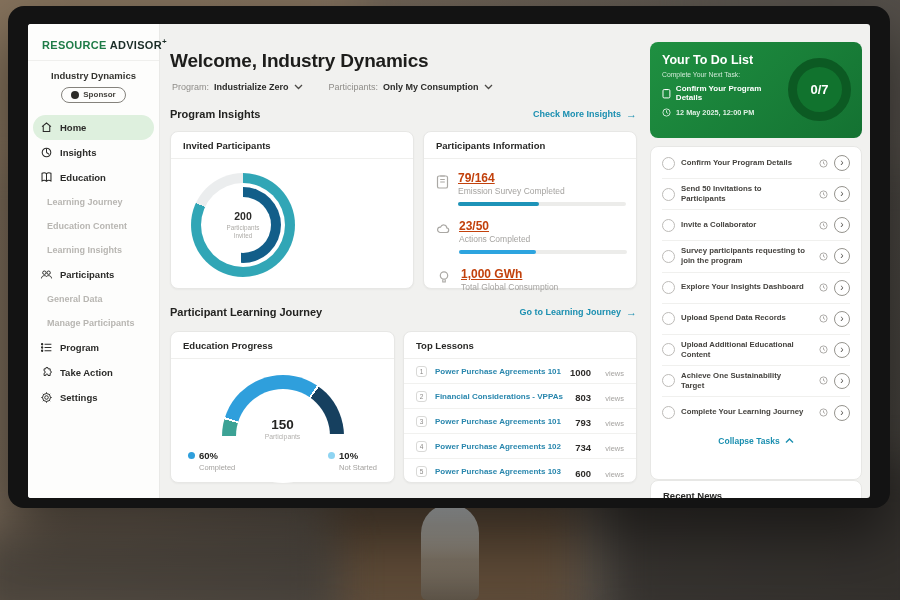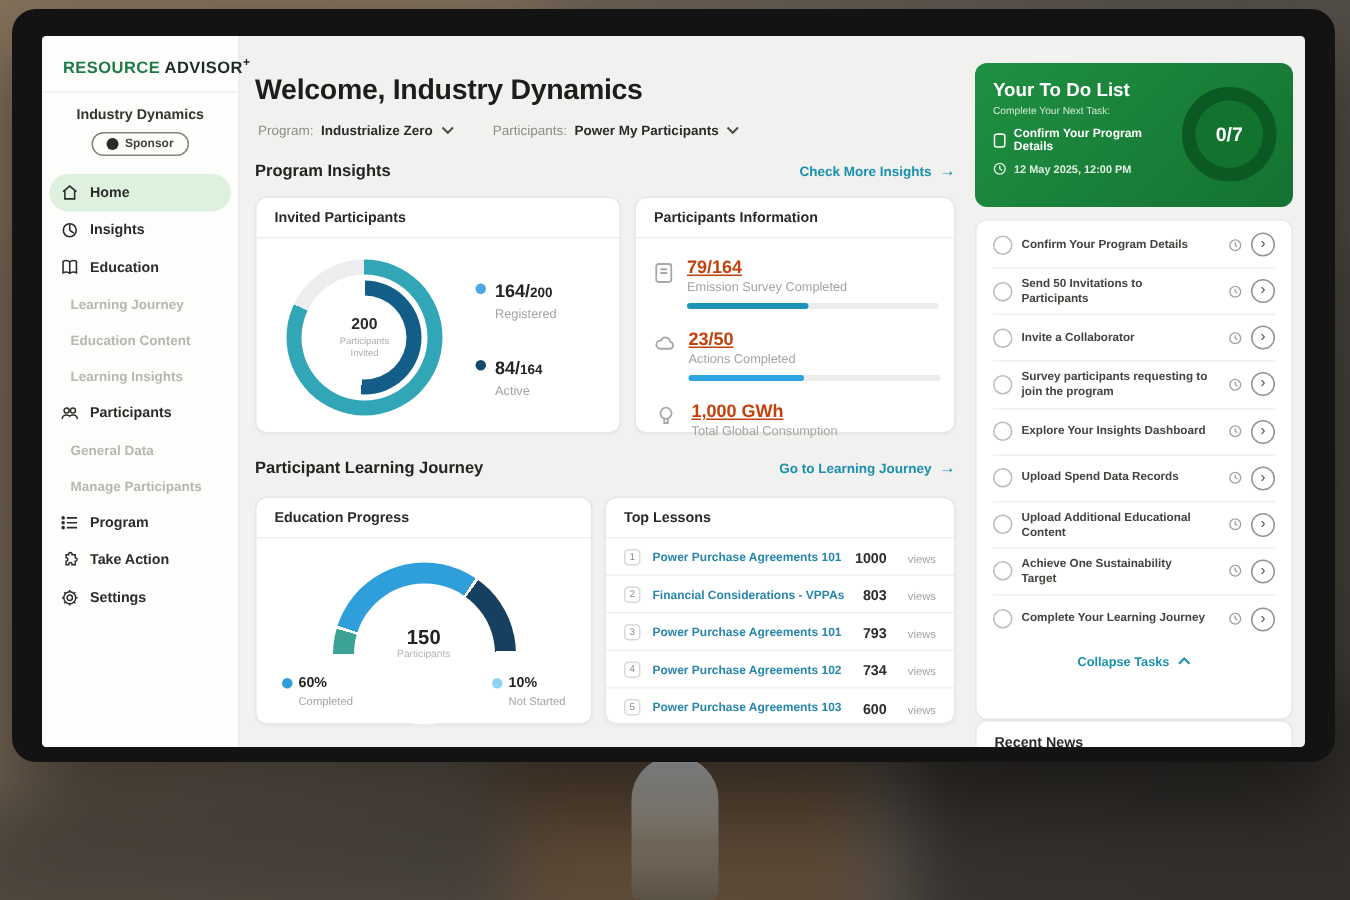--- a/index.html
+++ b/index.html
@@ -224,21 +224,21 @@
         <div class="filters">
           <div class="fgroup">
             <span class="flabel">Program:</span>
             <span class="fvalue">Industrialize Zero</span>
             <svg width="9" height="6" viewBox="0 0 9 6" fill="none" stroke="#4c4a46" stroke-width="1.3">
                 <path d="M1 1 L4.5 4.5 L8 1"></path>
               </svg>
           </div>
           <div class="fgroup">
             <span class="flabel">Participants:</span>
-            <span class="fvalue">Power My Participants</span>
+            <span class="fvalue">Only My Consumption</span>
             <svg width="9" height="6" viewBox="0 0 9 6" fill="none" stroke="#4c4a46" stroke-width="1.3">
                 <path d="M1 1 L4.5 4.5 L8 1"></path>
               </svg>
           </div>
         </div>
 
         <div class="sect" style="top:84px;">
           <span class="sect-h">Program Insights</span>
           <span class="link">
             <span>Check More Insights</span>
@@ -249,36 +249,20 @@
         <section class="card" style="left:0; top:107px; width:244px; height:158px;">
           <div class="card-title">Invited Participants</div>
           <div class="inv-body">
             <div class="donut">
               <div class="d-ring" style="background: conic-gradient(rgb(49, 166, 182) 0deg, rgb(49, 166, 182) 82%, rgb(235, 237, 238) 82%, rgb(235, 237, 238) 100%);"></div>
               <div class="d-hole1"></div>
               <div class="d-ring2" style="background: conic-gradient(rgb(18, 94, 137) 0deg, rgb(18, 94, 137) 51%, transparent 51%, transparent 100%);"></div>
               <div class="d-hole2">
                 <span class="d-num">200</span>
                 <span class="d-lab">Participants Invited</span>
-              </div>
-            </div>
-            <div class="inv-legend">
-              <div class="leg-item">
-                <span class="leg-dot" style="background: rgb(77, 167, 227);"></span>
-                <span>
-                  <span class="leg-big">164/</span><span class="leg-small">200</span>
-                  <div class="leg-sub">Registered</div>
-                </span>
-              </div>
-              <div class="leg-item">
-                <span class="leg-dot" style="background: rgb(23, 72, 109);"></span>
-                <span>
-                  <span class="leg-big">84/</span><span class="leg-small">164</span>
-                  <div class="leg-sub">Active</div>
-                </span>
               </div>
             </div>
           </div>
         </section>
 
         <section class="card" style="left:253px; top:107px; width:214px; height:158px;">
           <div class="card-title">Participants Information</div>
           <div class="info-body">
             <div class="info-row">
               <span class="info-icon">

